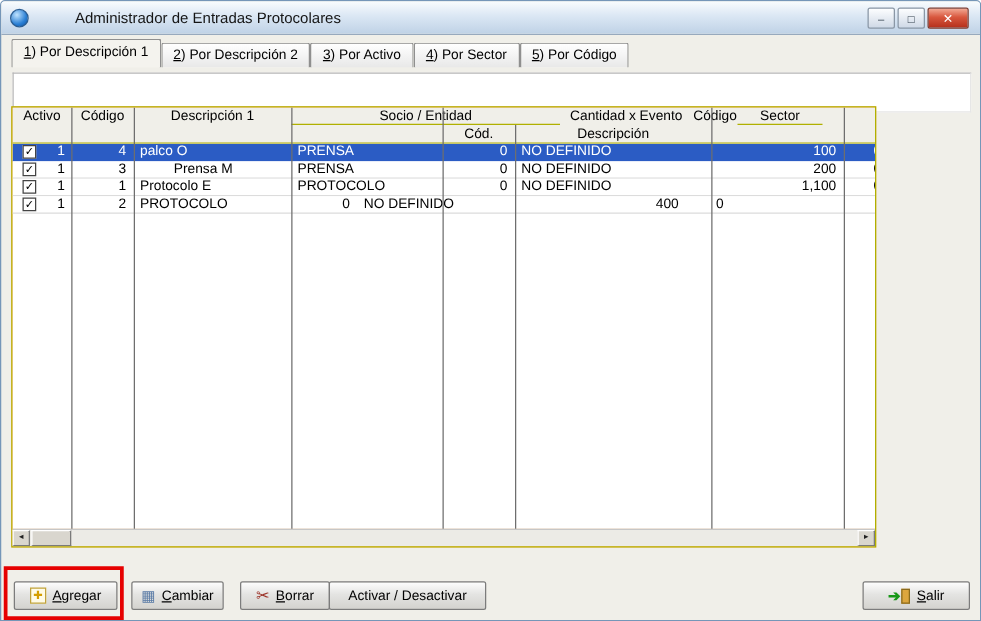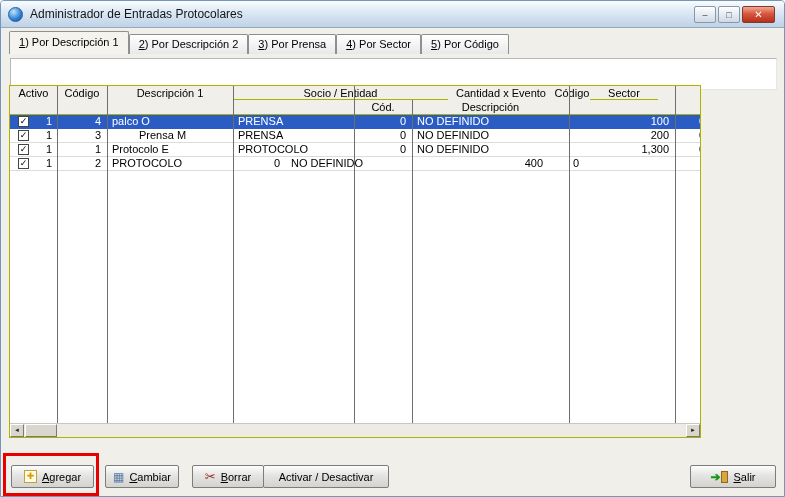--- a/index.html
+++ b/index.html
@@ -8,21 +8,21 @@
     border-radius:4px 4px 0 0;box-sizing:border-box;}
 
   
   .titlebar{position:absolute;top:0;left:0;right:0;height:27px;
     background:linear-gradient(180deg,#f9fcfe 0%,#dbe7f4 45%,#bfd2e6 100%);
     border-bottom:1px solid #97a9bd;border-radius:3px 3px 0 0;
     display:flex;align-items:center;padding:0 7px;box-sizing:border-box;}
   .app-icon{width:15px;height:15px;border-radius:50%;flex:none;margin-right:7px;
     background:radial-gradient(circle at 35% 30%,#bfe3ff,#2a7fd4 60%,#0b4fa0);
     border:1px solid #2b5e93;box-sizing:border-box;}
-  .title{font-size:12px;color:#151515;}
+  .title{font-size:12px;color:#151515;margin-left:30px;}
   .winbtns{position:absolute;right:9px;top:5px;display:flex;gap:2px;}
   .winbtn{width:22px;height:17px;border:1px solid #8a97a5;border-radius:2px;
     background:linear-gradient(#fdfeff,#cfd9e6);display:flex;align-items:center;
     justify-content:center;font-size:9px;color:#33404d;cursor:default;box-sizing:border-box;}
   .winbtn.close{width:33px;background:linear-gradient(#f2a893,#d8573e 45%,#b5301c);
     border-color:#7e3a2d;color:#fff;font-size:10px;}
 
   
   .tabs{position:absolute;left:8px;top:31px;height:22px;display:flex;align-items:flex-end;}
   .tab{height:19px;line-height:19px;padding:0 9px;font-size:11px;color:#000;
@@ -109,21 +109,21 @@
         </div>
       <div class="winbtn close">
           <span>✕</span>
         </div>
     </div>
   </div>
 
   <div class="tabs">
     <div class="tab active"><span class="accel">1</span><span>) Por Descripción 1</span></div>
     <div class="tab"><span class="accel">2</span><span>) Por Descripción 2</span></div>
-    <div class="tab"><span class="accel">3</span><span>) Por Prensa</span></div>
+    <div class="tab"><span class="accel">3</span><span>) Por Activo</span></div>
     <div class="tab"><span class="accel">4</span><span>) Por Sector</span></div>
     <div class="tab"><span class="accel">5</span><span>) Por Código</span></div>
   </div>
 
   <div class="filterbox"></div>
 
   <div class="grid">
     <div class="ghead">
       <div class="hr">
         <div class="hcell" style="width:47px">Activo</div>
@@ -179,21 +179,21 @@
         <div class="grow">
           <div class="gcell actcell" style="width: 47px;">
             <span class="cbx">✓</span>
             <span>1</span>
           </div>
           <div class="gcell num" style="width: 50px;">1</div>
           <div class="gcell" style="width: 126px;">Protocolo E</div>
           <div class="gcell" style="width: 121px;">PROTOCOLO</div>
           <div class="gcell num" style="width: 58px;">0</div>
           <div class="gcell" style="width: 157px;">NO DEFINIDO</div>
-          <div class="gcell num" style="width: 106px;">1,300</div>
+          <div class="gcell num" style="width: 106px;">1,100</div>
           <div class="gcell num" style="width: 36px;">0</div>
           <div class="gcell" style="width: 68px;"></div>
         </div>
         <div class="grow">
           <div class="gcell actcell" style="width: 47px;">
             <span class="cbx">✓</span>
             <span>1</span>
           </div>
           <div class="gcell num" style="width: 50px;">2</div>
           <div class="gcell" style="width: 121px;">PROTOCOLO</div>

